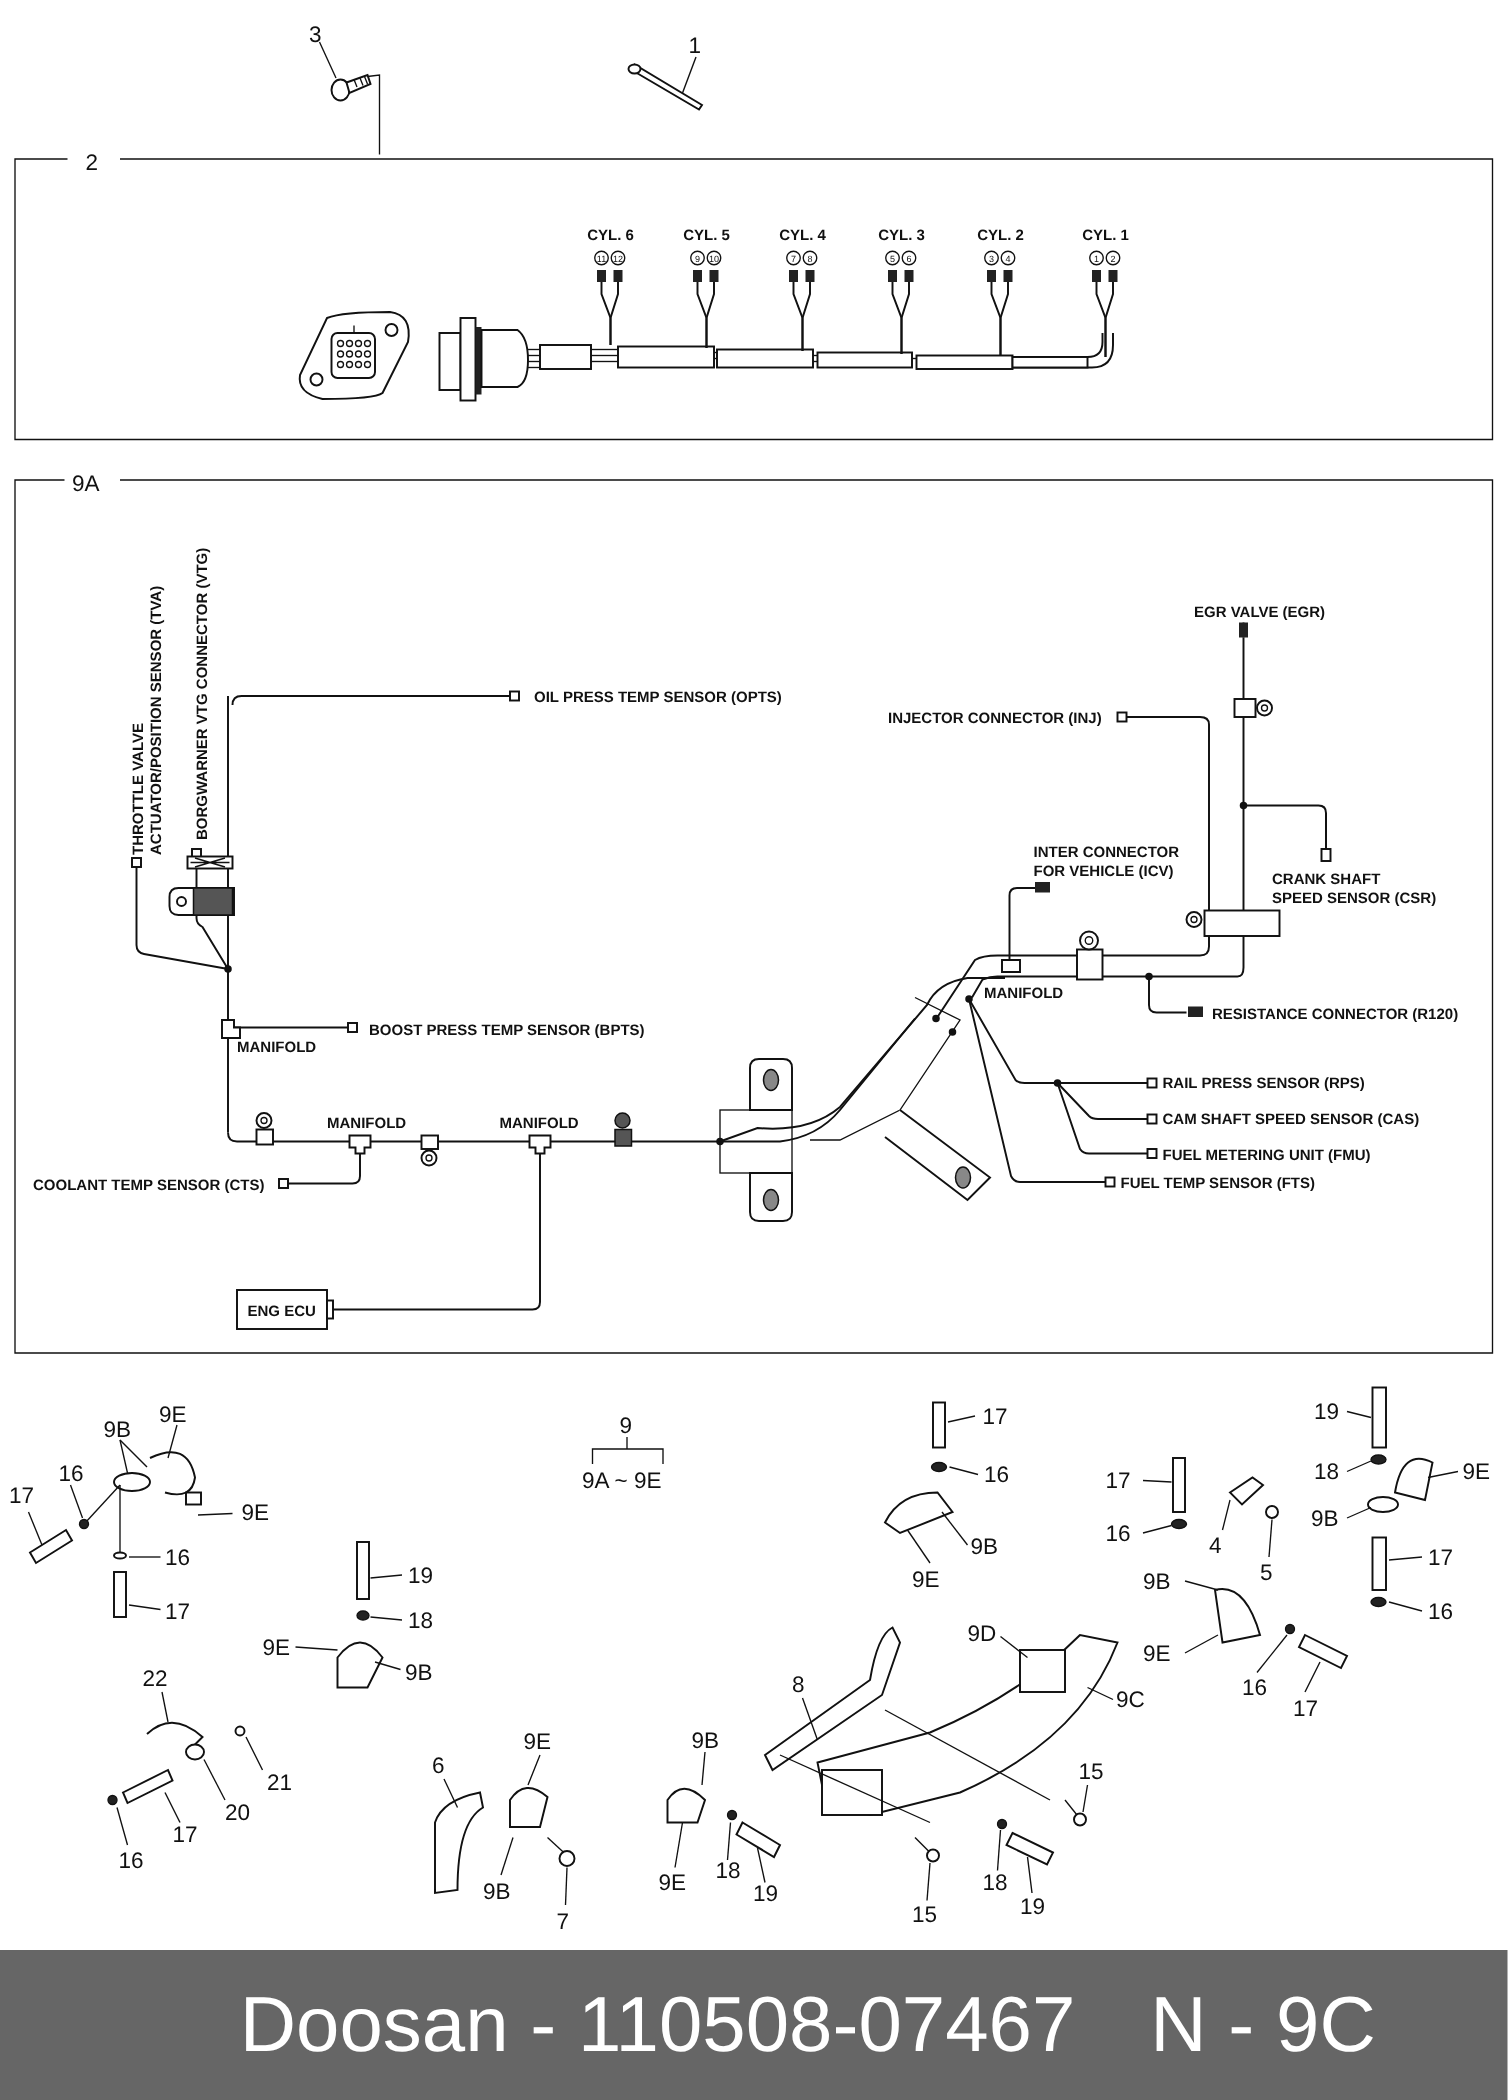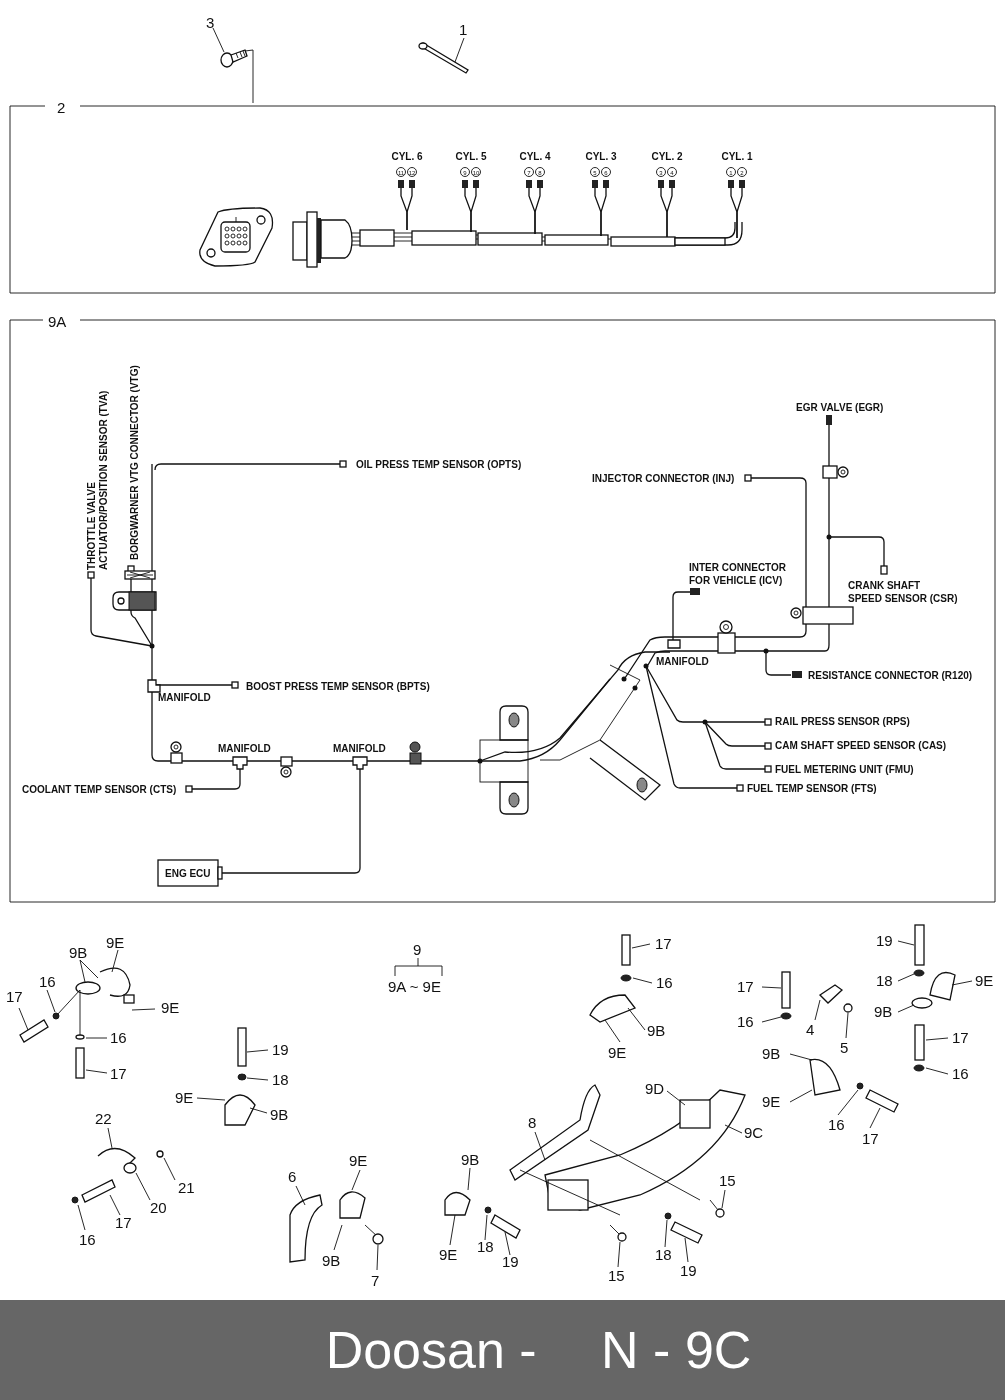--- a/index.html
+++ b/index.html
@@ -468,19 +468,20 @@
     <line x1="948" y1="1038" x2="926" y2="1040"></line>
     <line x1="948" y1="1074" x2="926" y2="1068"></line>
   </g>
 </svg>
 
 <div id="footer">
   <span>Doosan</span>
   <span> </span>
   <span>-</span>
   <span> </span>
+  <span>110508-07467</span>
   <span class="gap"></span>
   <span>N</span>
   <span> </span>
   <span>-</span>
   <span> </span>
   <span>9C</span>
 </div>
 
 </body></html>

